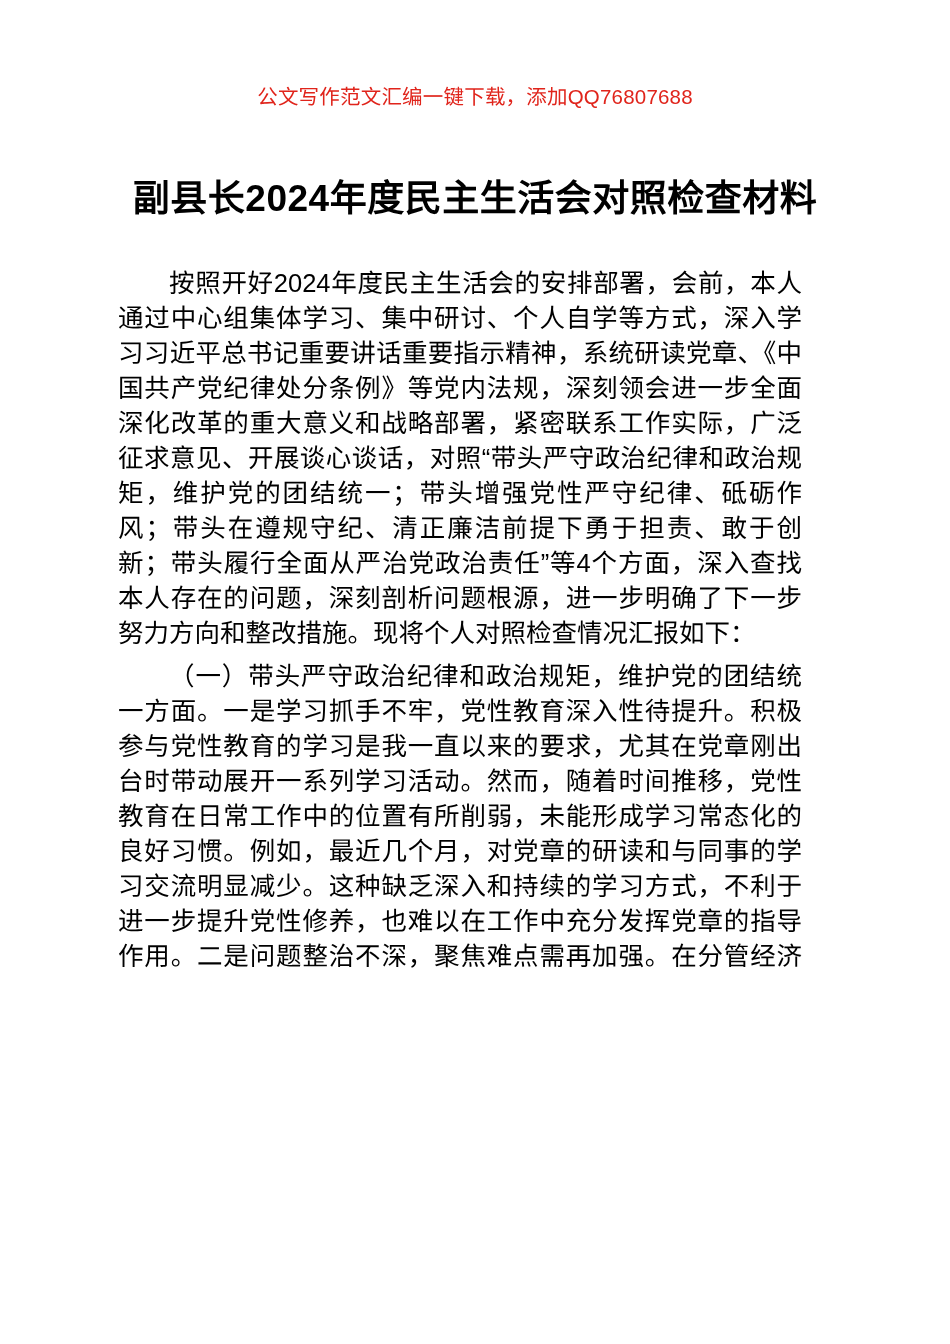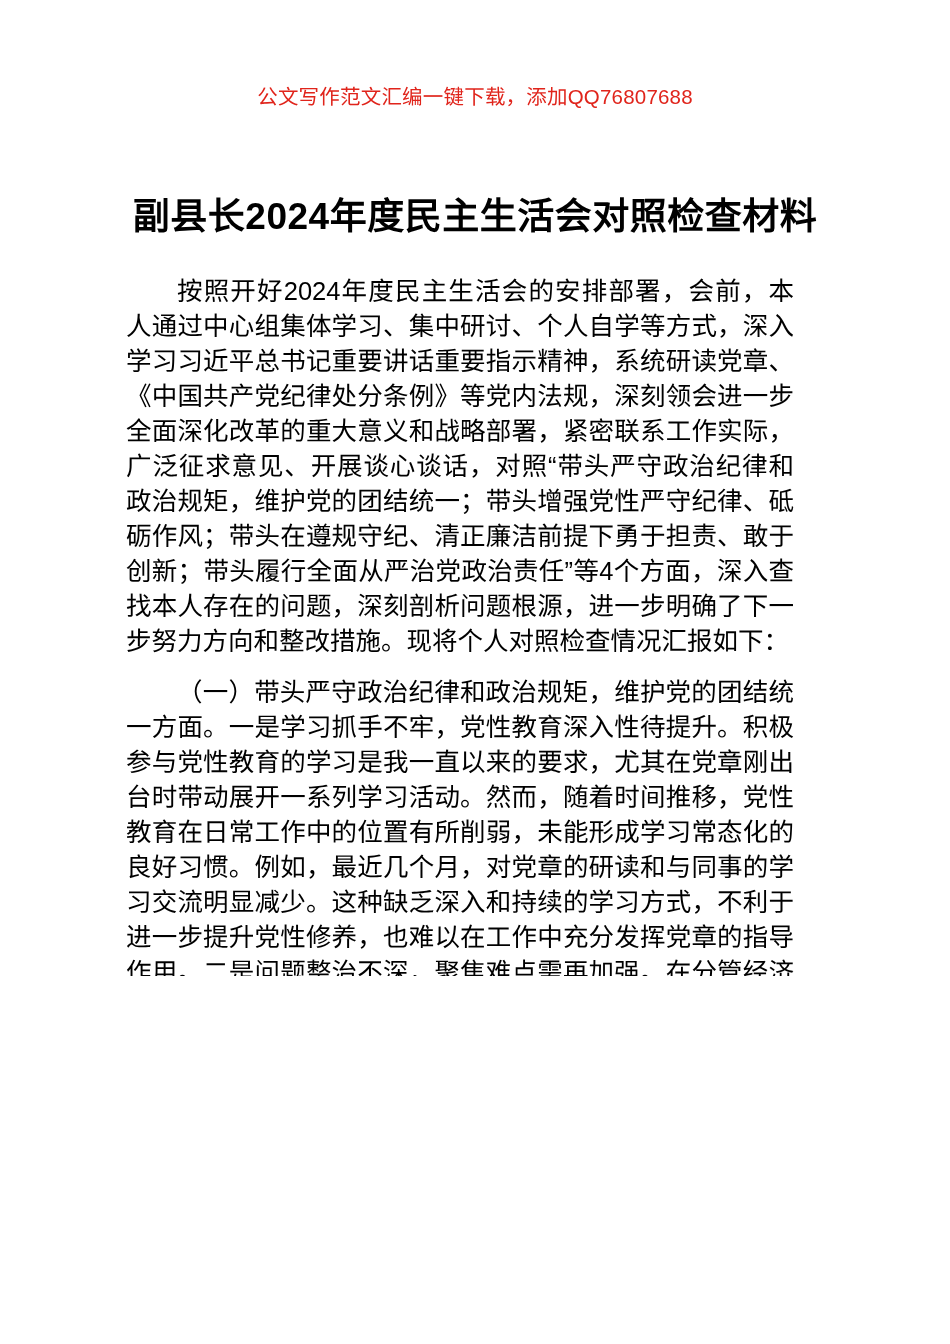--- a/index.html
+++ b/index.html
@@ -32,21 +32,21 @@
     line-height: 26px;
     font-weight: 400;
     color: #e0241b;
     letter-spacing: 0.2px;
     white-space: nowrap;
   }
 
   
   .doc-title {
     position: absolute;
-    top: 166px;
+    top: 148px;
     left: 0;
     width: 950px;
     text-align: center;
     font-size: 37px;
     line-height: 52px;
     font-weight: 700;
     letter-spacing: 0.5px;
     color: #000000;
     white-space: nowrap;
   }
@@ -59,21 +59,21 @@
     width: 700px;
     font-size: 25.5px;
     line-height: 35px;
     color: #000000;
     text-align: justify;
     text-justify: inter-ideograph;
     letter-spacing: 0px;
   }
 
   .body-block p {
-    margin: 16px;
+    margin: 8px;
     padding: 0;
     text-indent: 2em;
     text-align: justify;
     text-justify: inter-ideograph;
     word-break: break-all;
   }
 
   
   .page-number {
     position: absolute;

